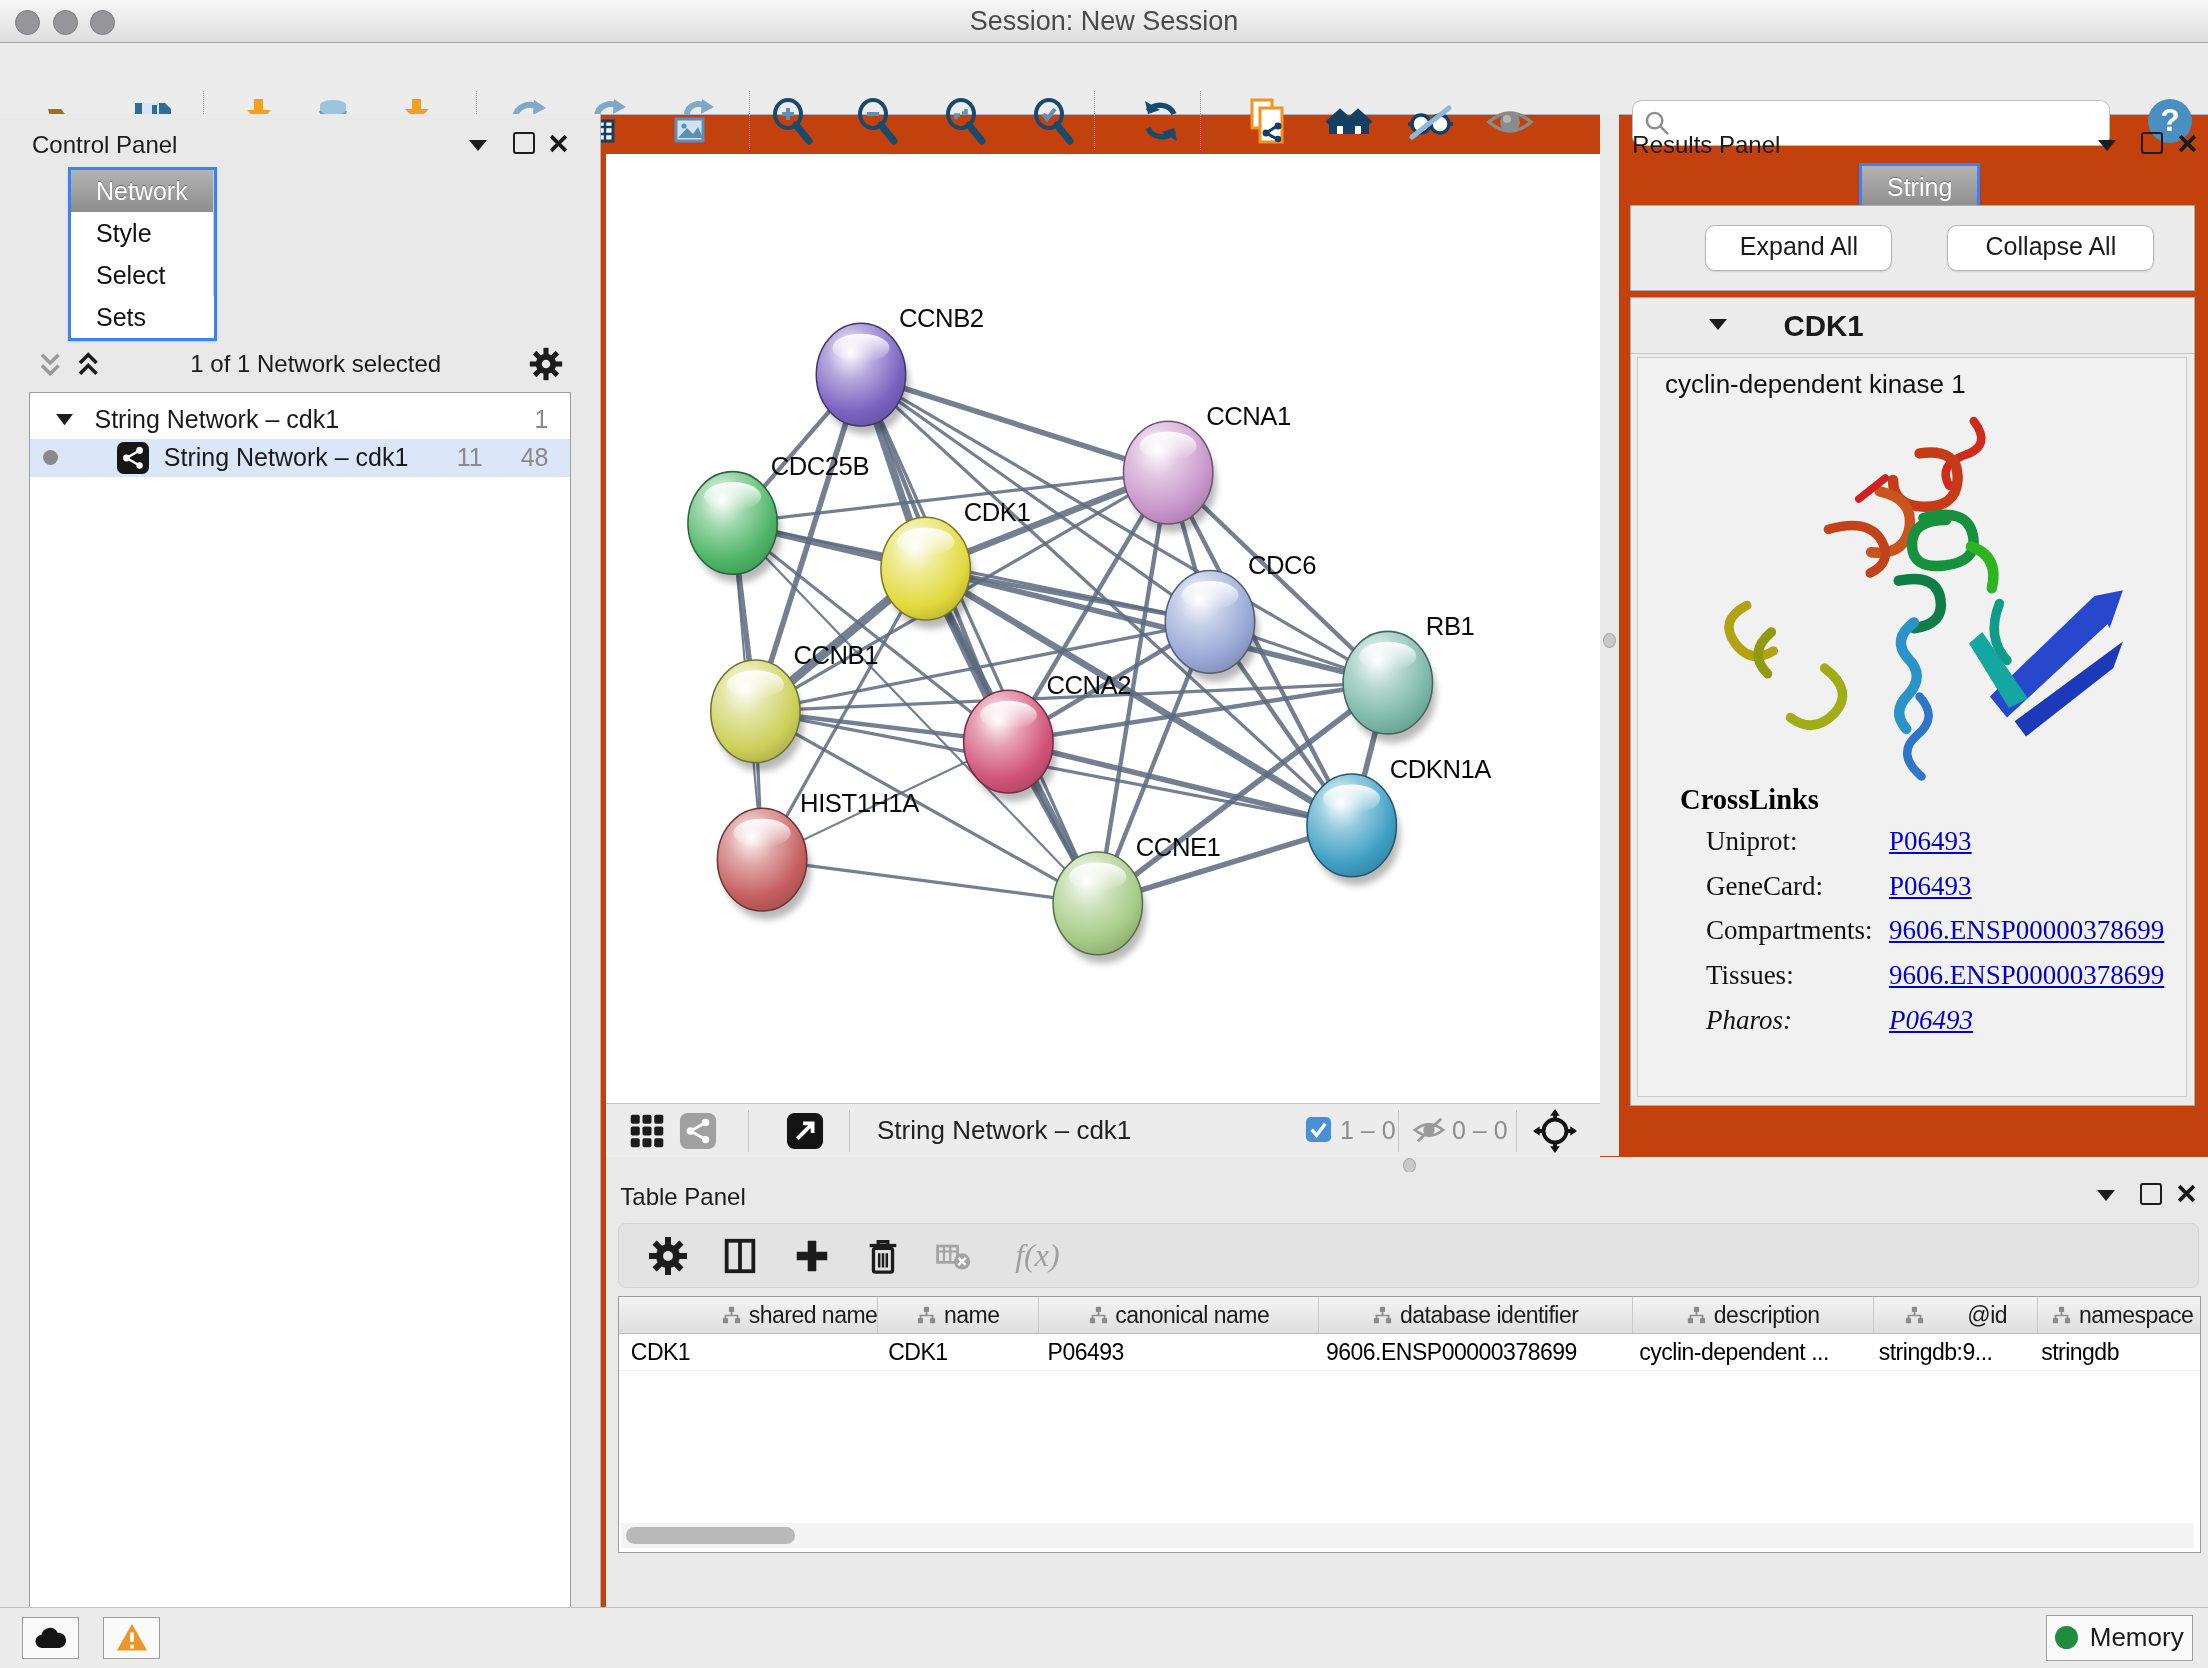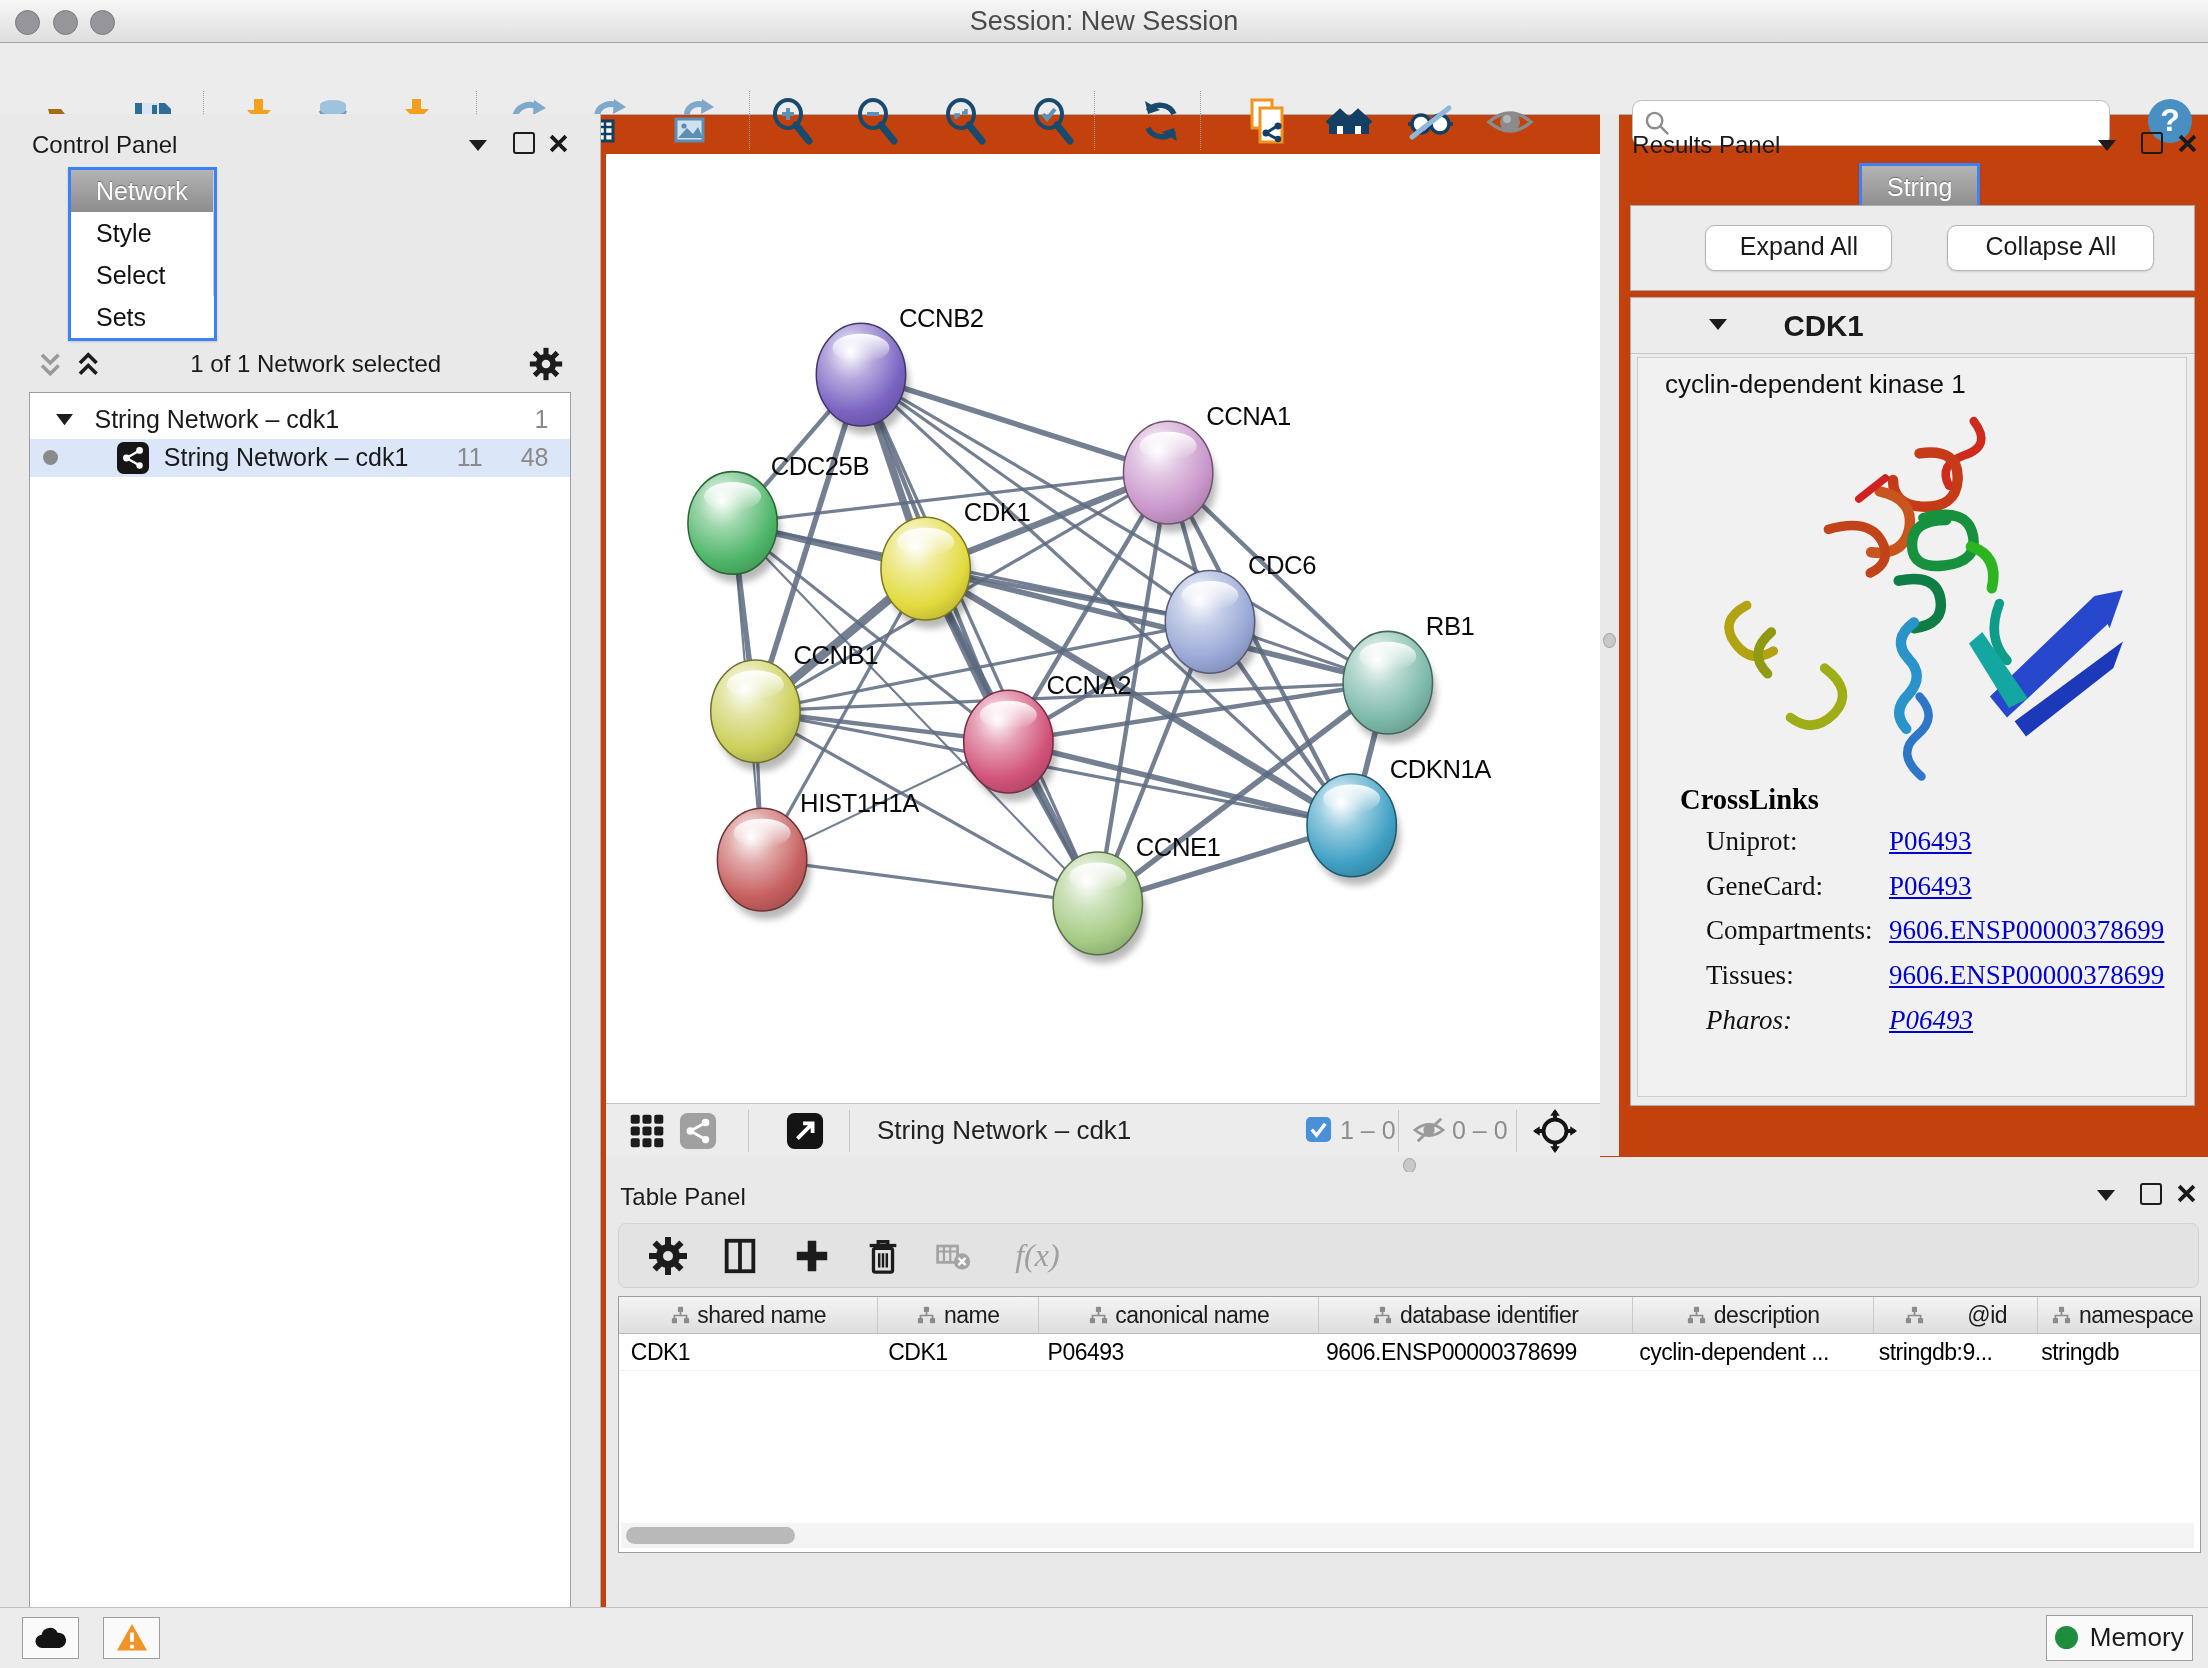--- a/index.html
+++ b/index.html
@@ -827,21 +827,21 @@
             <path d="M4 16 h22 M11 10 v18 M18 10 v18" stroke="#a3a3a3" stroke-width="2.4"></path>
             <circle cx="31" cy="27" r="9" fill="#a3a3a3"></circle>
             <path d="M27 23 l8 8 M35 23 l-8 8" stroke="#fff" stroke-width="2.6"></path>
           </svg>
       </span>
       <span class="ttb fx" style="left:380px;width:76px">f(x)</span>
     </div>
 
     <div class="datatable">
       <div class="thead" id="thead">
-          <div class="th" style="width: 258px;">
+          <div class="th" style="width: 258px; justify-content: flex-end;">
             <svg width="19" height="19" viewBox="0 0 22 22">
               <g fill="#8c8c8c">
                 <rect x="8" y="1" width="6" height="6" rx="1"></rect>
                 <rect x="1" y="14" width="6" height="6" rx="1"></rect>
                 <rect x="15" y="14" width="6" height="6" rx="1"></rect>
               </g>
               <path d="M11 7 v4 M4 14 v-3 h14 v3" stroke="#8c8c8c" stroke-width="2" fill="none"></path>
             </svg>
             <span>shared name</span>
           </div>

